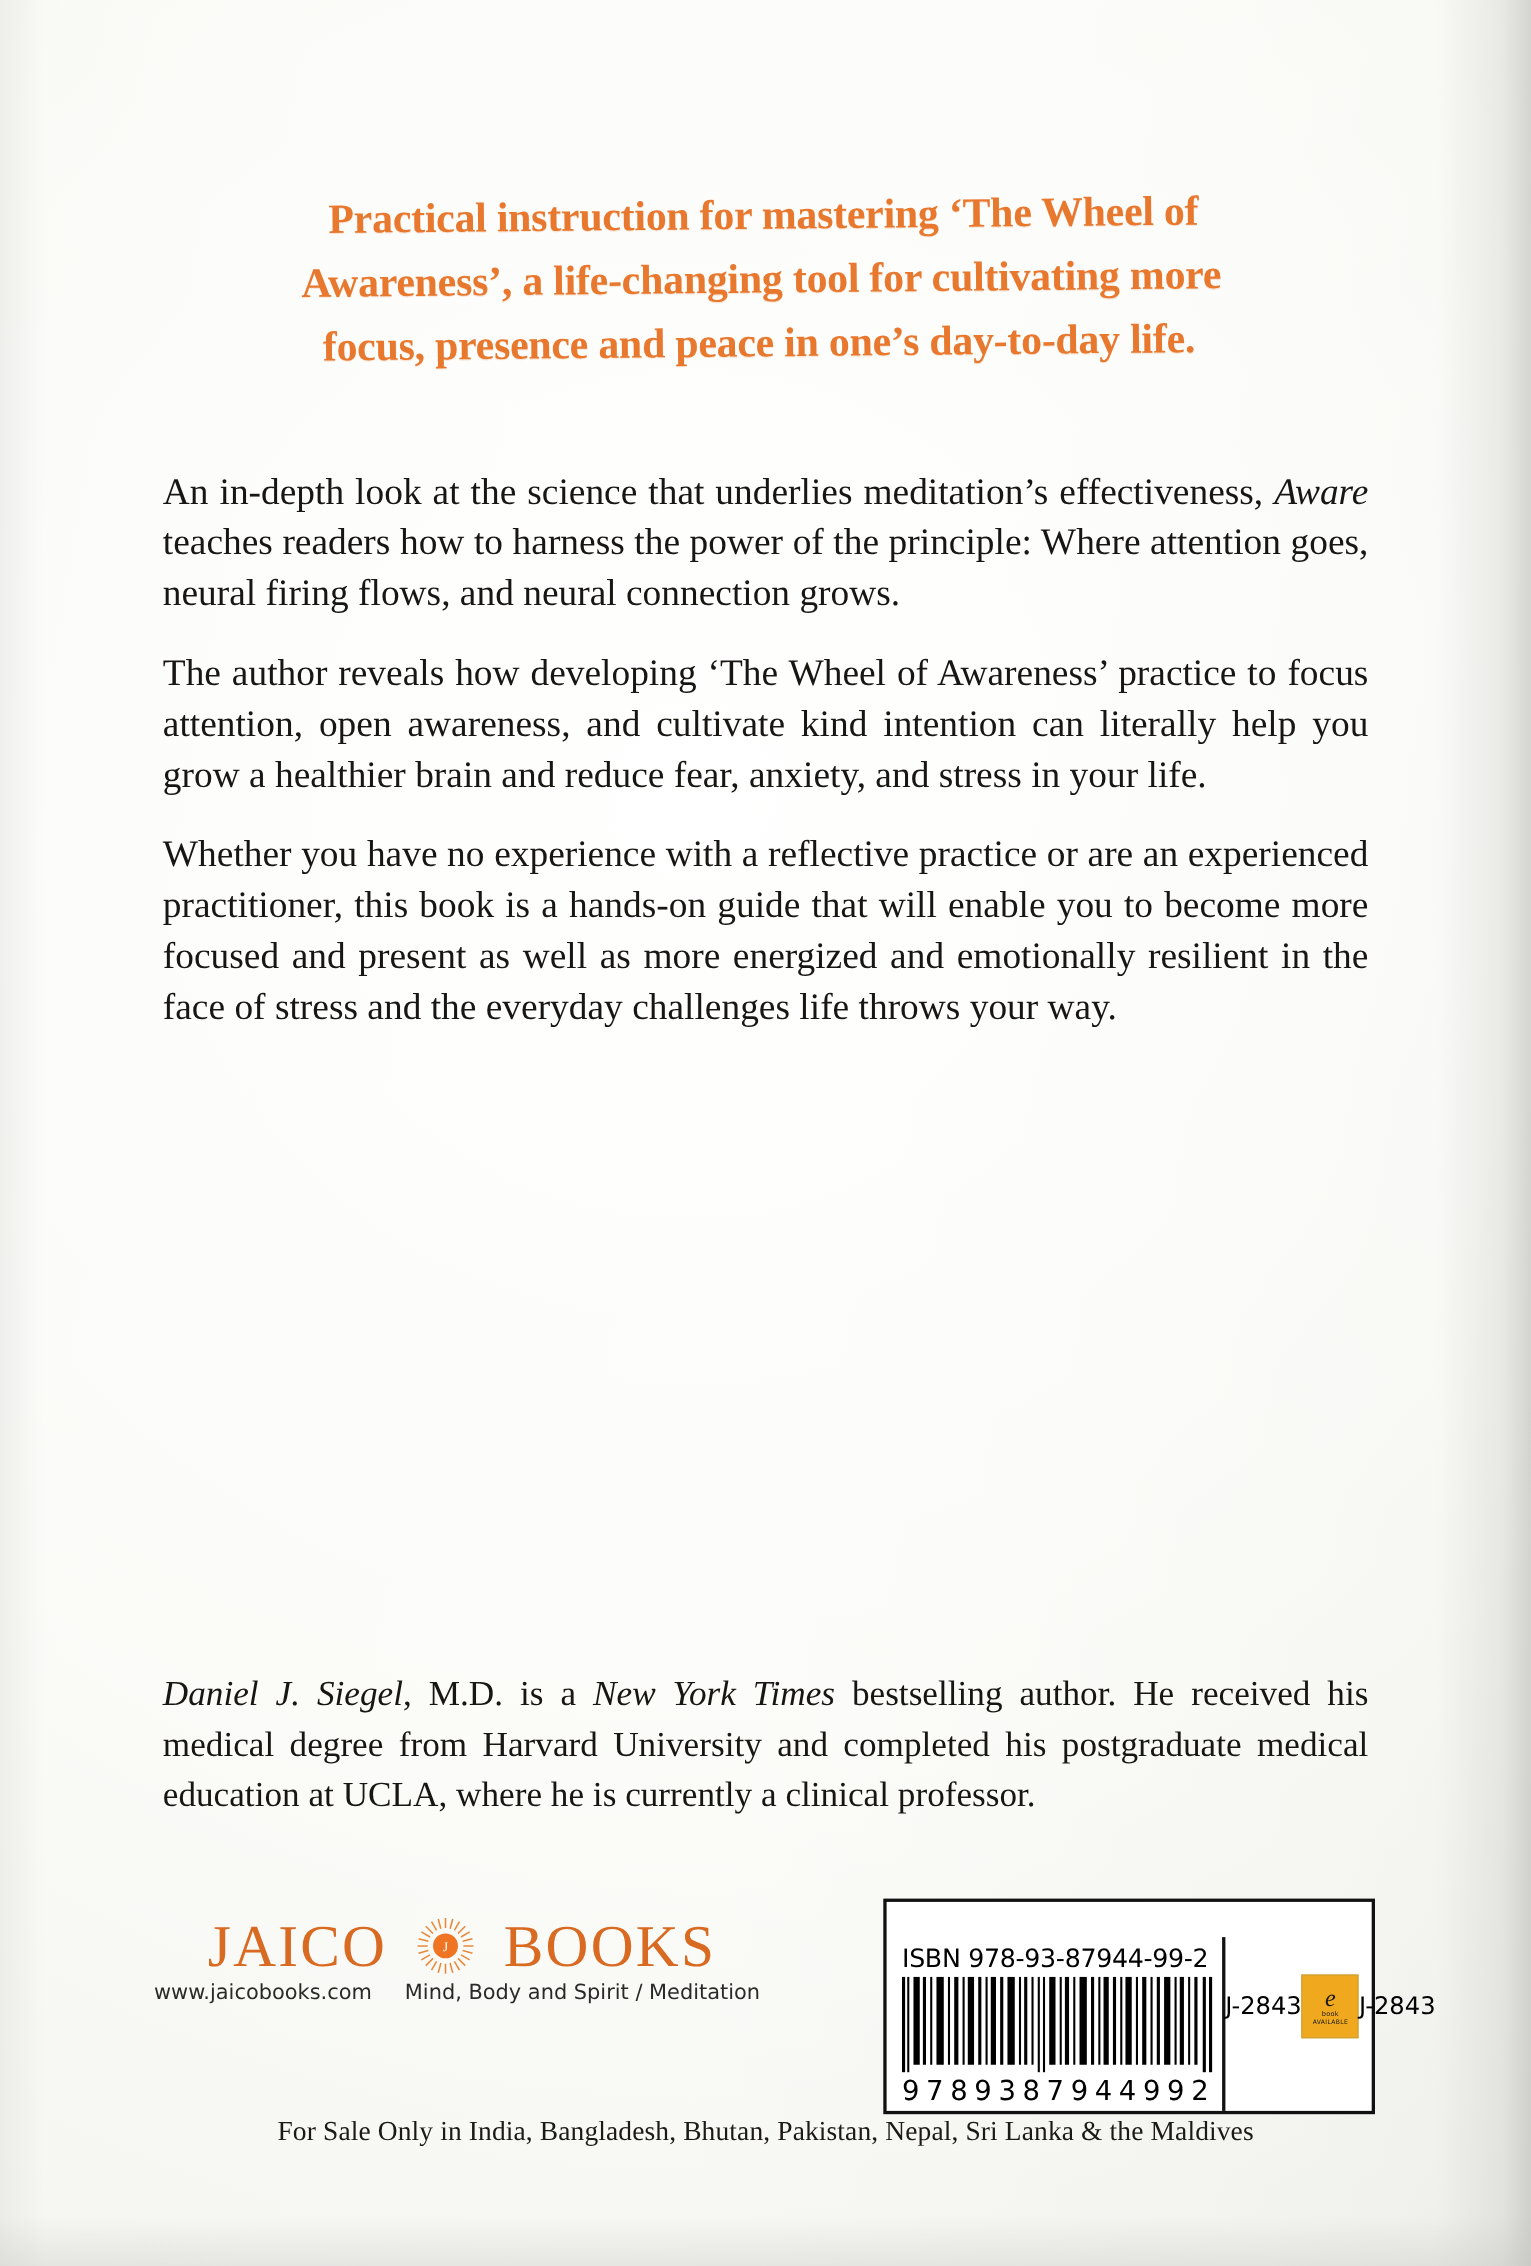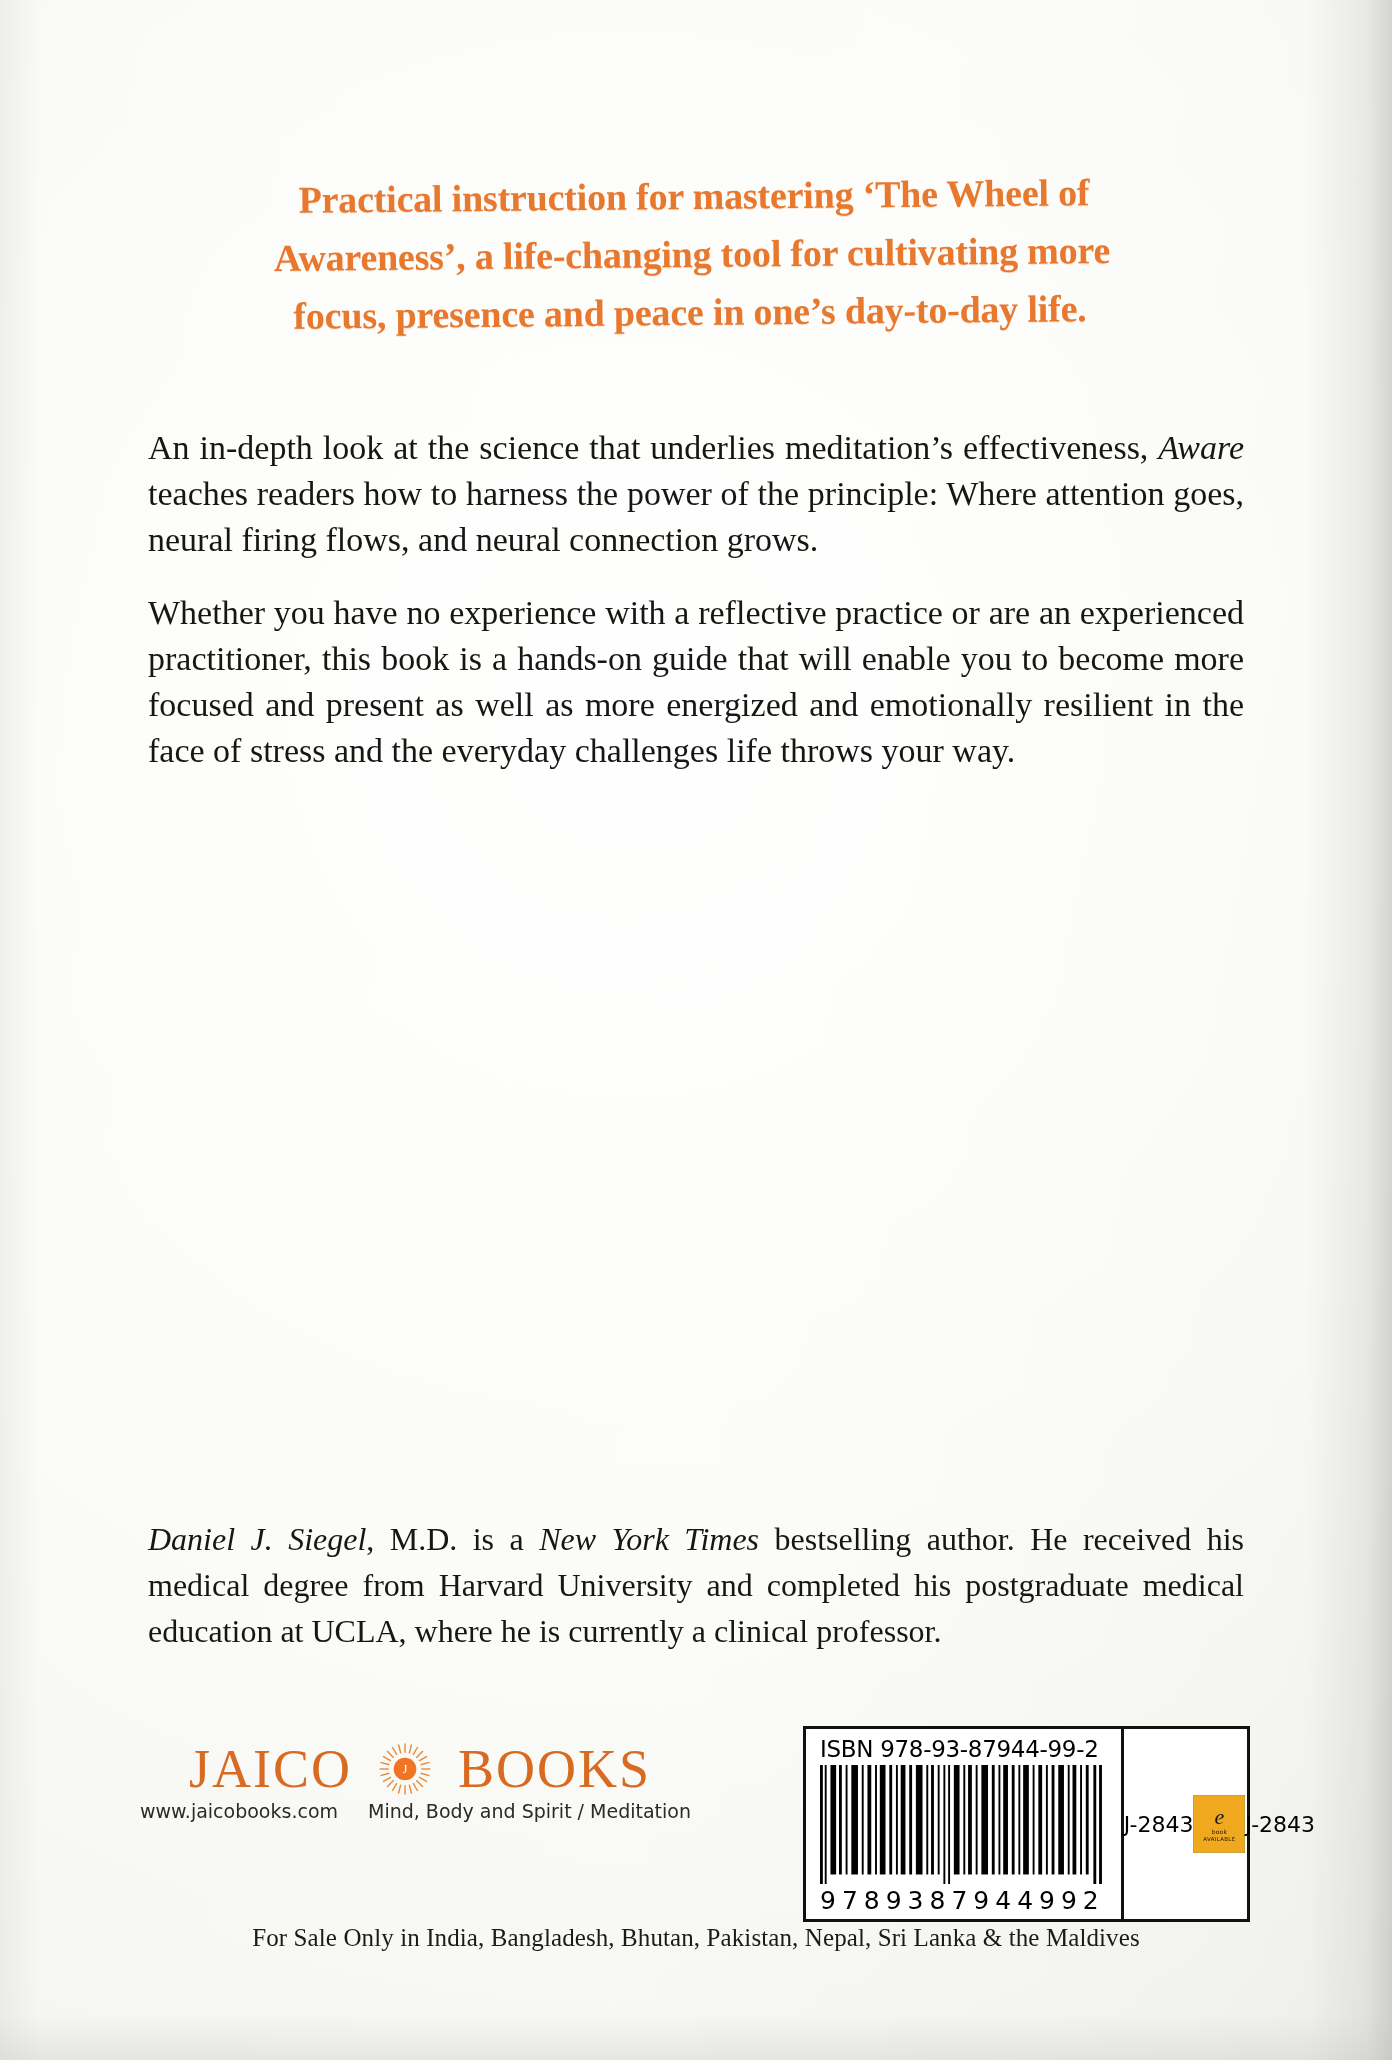--- a/index.html
+++ b/index.html
@@ -156,23 +156,24 @@
     height: 196px;
     background: #ffffff;
     border: 3px solid #111111;
     box-sizing: border-box;
     display: flex;
   }
   #barcode-main {
     flex: 1 1 auto;
     border-right: 3px solid #111111;
     box-sizing: border-box;
-    padding: 7px 16px 4px 14px;
+    padding: 7px 6px 4px 14px;
     display: flex;
     flex-direction: column;
+    margin-top: 32px;
   }
   #isbn-text {
     font-family: "DejaVu Sans", "Liberation Sans", sans-serif;
     font-size: 23px;
     color: #000;
     letter-spacing: -0.3px;
     white-space: nowrap;
     margin-bottom: 3px;
   }
   #barcode-bars {
@@ -261,20 +262,21 @@
 
     <div id="tagline">
       <span class="tl-line">Practical instruction for mastering ‘The Wheel of</span>
       <span class="tl-line">Awareness’, a life-changing tool for cultivating more</span>
       <span class="tl-line">focus, presence and peace in one’s day-to-day life.</span>
     </div>
 
     <div id="blurb">
       <p class="para"><span>An in-depth look at the science that underlies meditation’s effectiveness, </span><em>Aware</em><span> teaches readers how to harness the power of the principle: Where attention goes, neural firing flows, and neural connection grows.</span></p>
 
+      <p class="para">The author reveals how developing ‘The Wheel of Awareness’ practice to focus attention, open awareness, and cultivate kind intention can literally help you grow a healthier brain and reduce fear, anxiety, and stress in your life.</p>
 
       <p class="para">Whether you have no experience with a reflective practice or are an experienced practitioner, this book is a hands-on guide that will enable you to become more focused and present as well as more energized and emotionally resilient in the face of stress and the everyday challenges life throws your way.</p>
     </div>
 
     <p id="author-bio"><em>Daniel J. Siegel</em><span>, M.D. is a </span><em>New York Times</em><span> bestselling author. He received his medical degree from Harvard University and completed his postgraduate medical education at UCLA, where he is currently a clinical professor.</span></p>
 
     <div id="publisher-block">
       <div id="jaico-wordmark">
         <span class="jaico-word">JAICO</span>
 

